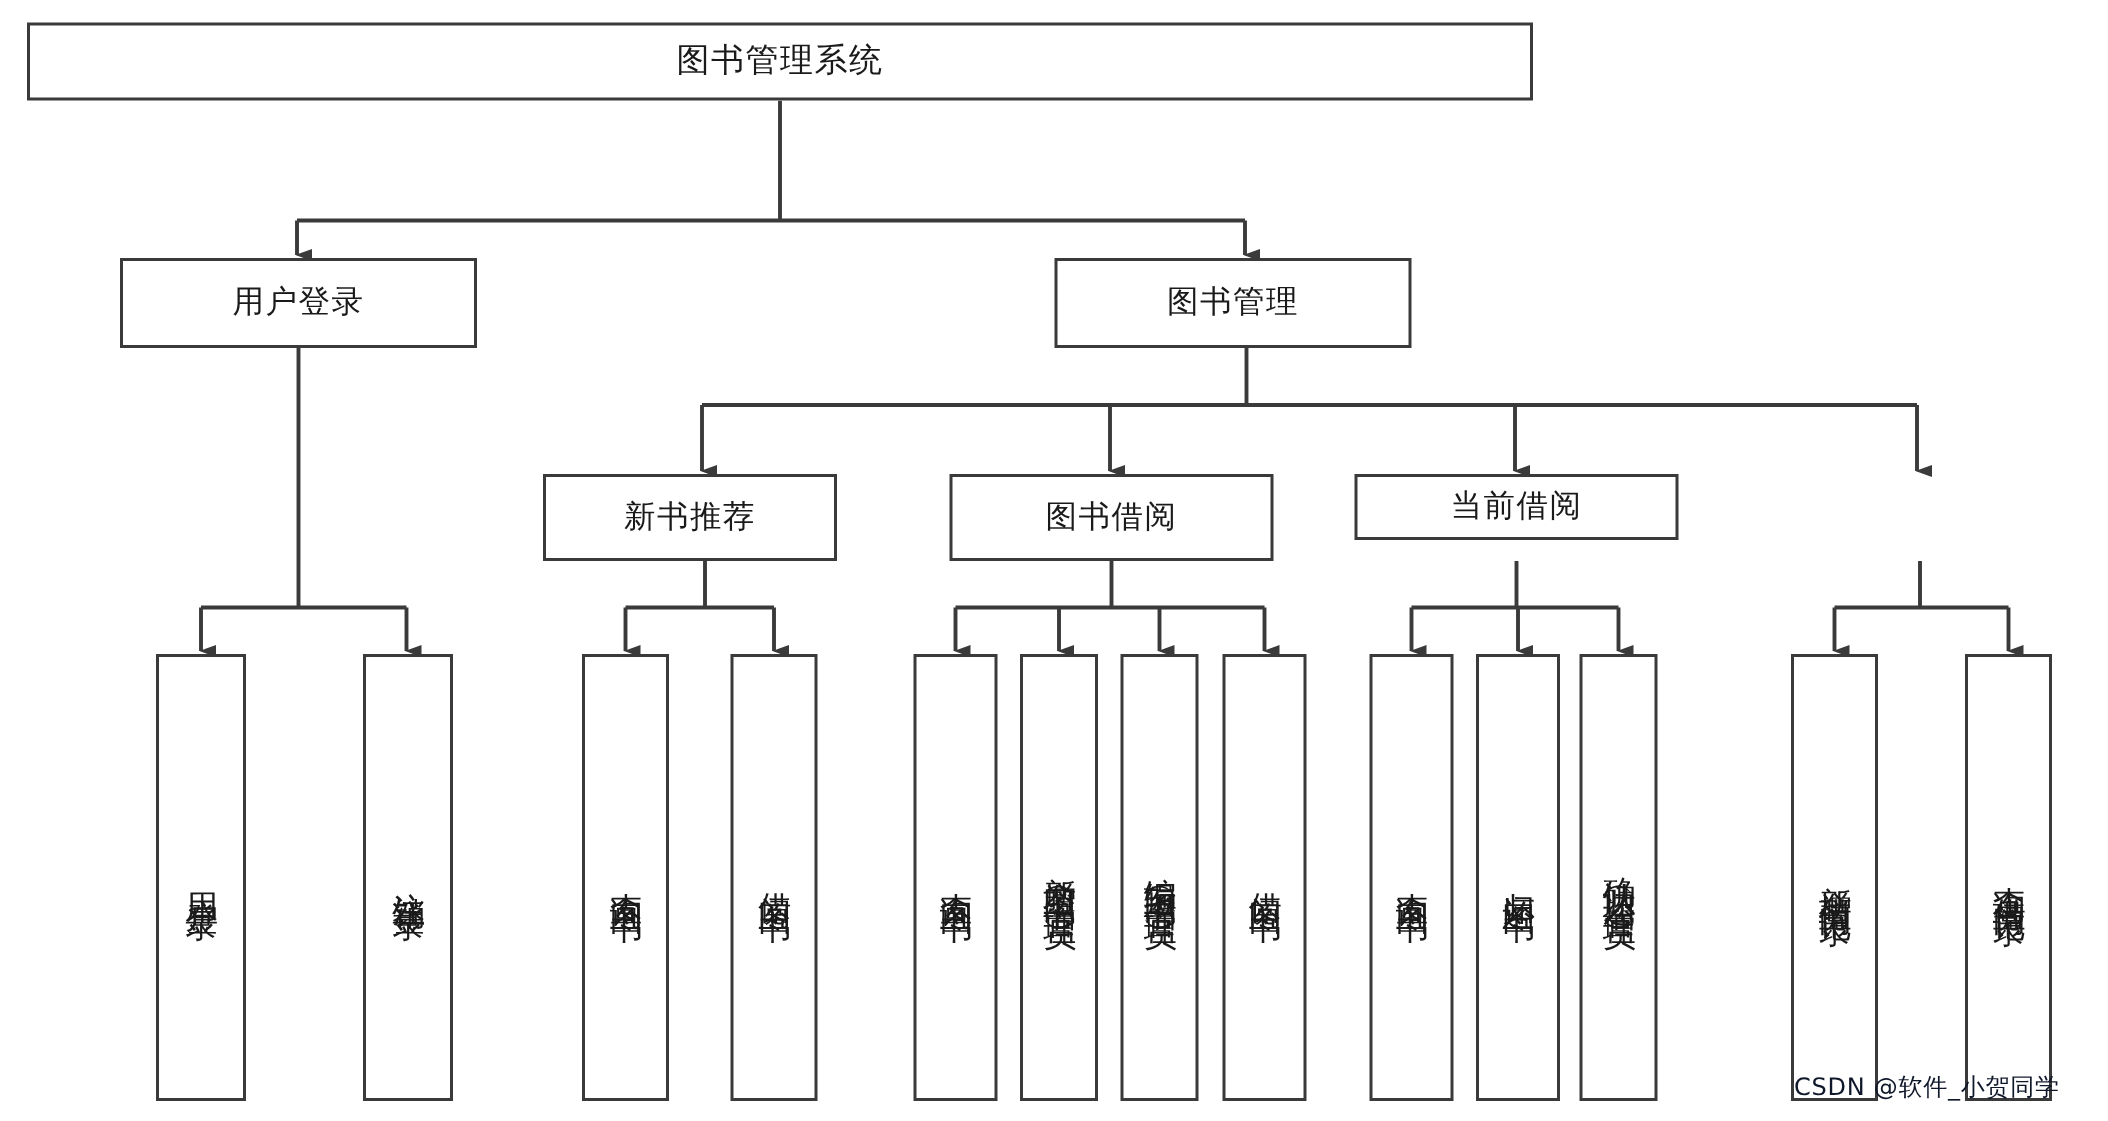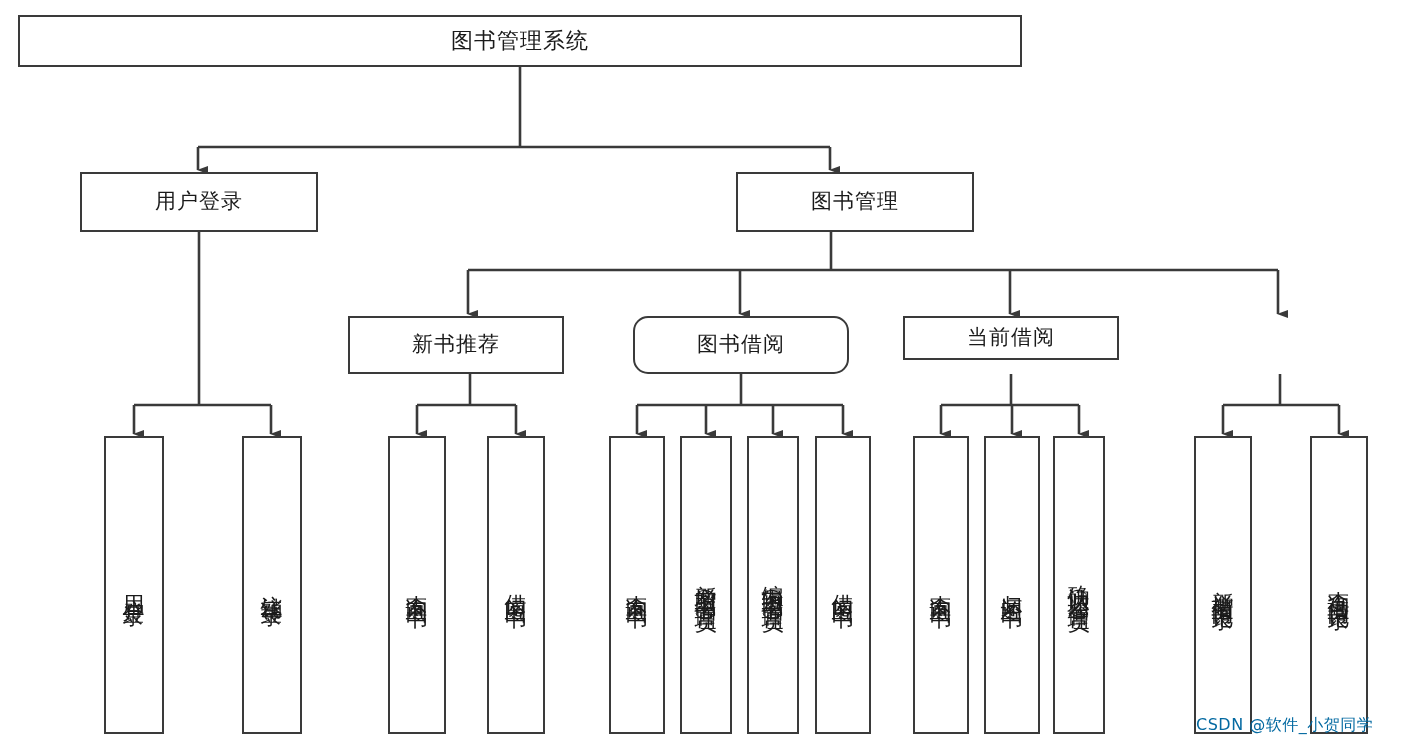--- a/index.html
+++ b/index.html
@@ -117,35 +117,35 @@
       <path d="M1280,374 L1280,405"></path>
       <path d="M1223,405 L1339,405"></path>
       <path d="M1223,405 L1223,434" marker-end="url(#arrowhead)"></path>
       <path d="M1339,405 L1339,434" marker-end="url(#arrowhead)"></path>
     </g>
   </svg>
 
   <div class="node node-h node-root" style="left: 18px; top: 15px; width: 1004px; height: 52px; border-color: rgb(58, 58, 58); color: rgb(26, 26, 26);">图书管理系统</div>
 
   <div class="node node-h" style="left: 80px; top: 172px; width: 238px; height: 60px; border-color: rgb(58, 58, 58); color: rgb(26, 26, 26);">用户登录</div>
-  <div class="node node-h" style="left: 736px; top: 172px; width: 238px; height: 60px; border-color: rgb(58, 58, 58); color: rgb(26, 26, 26);">图书管理</div>
+  <div class="node node-h" style="left: 703px; top: 172px; width: 238px; height: 60px; border-color: rgb(58, 58, 58); color: rgb(26, 26, 26);">图书管理</div>
 
-  <div class="node node-h" style="left: 348px; top: 316px; width: 216px; height: 58px; border-color: rgb(58, 58, 58); color: rgb(26, 26, 26);">新书推荐</div>
-  <div class="node node-h" style="left: 633px; top: 316px; width: 216px; height: 58px; border-color: rgb(58, 58, 58); color: rgb(26, 26, 26); border-radius: 15px;">图书借阅</div>
+  <div class="node node-h" style="left: 362px; top: 316px; width: 196px; height: 58px; border-color: rgb(58, 58, 58); color: rgb(26, 26, 26);">新书推荐</div>
+  <div class="node node-h" style="left: 633px; top: 316px; width: 216px; height: 58px; border-color: rgb(58, 58, 58); color: rgb(26, 26, 26);">图书借阅</div>
   <div class="node node-h" style="left: 903px; top: 316px; width: 216px; height: 44px; border-color: rgb(58, 58, 58); color: rgb(26, 26, 26);">当前借阅</div>
 
   <div class="node node-v" style="left: 104px; top: 436px; width: 60px; height: 298px; border-color: rgb(58, 58, 58); color: rgb(26, 26, 26);">用户登录</div>
   <div class="node node-v" style="left: 242px; top: 436px; width: 60px; height: 298px; border-color: rgb(58, 58, 58); color: rgb(26, 26, 26);">注销登录</div>
   <div class="node node-v" style="left: 388px; top: 436px; width: 58px; height: 298px; border-color: rgb(58, 58, 58); color: rgb(26, 26, 26);">查询图书</div>
   <div class="node node-v" style="left: 487px; top: 436px; width: 58px; height: 298px; border-color: rgb(58, 58, 58); color: rgb(26, 26, 26);">借阅图书</div>
   <div class="node node-v" style="left: 609px; top: 436px; width: 56px; height: 298px; border-color: rgb(58, 58, 58); color: rgb(26, 26, 26);">查询图书</div>
   <div class="node node-v" style="left: 680px; top: 436px; width: 52px; height: 298px; border-color: rgb(58, 58, 58); color: rgb(26, 26, 26);">新增图书（管理员）</div>
   <div class="node node-v" style="left: 747px; top: 436px; width: 52px; height: 298px; border-color: rgb(58, 58, 58); color: rgb(26, 26, 26);">编辑图书（管理员）</div>
   <div class="node node-v" style="left: 815px; top: 436px; width: 56px; height: 298px; border-color: rgb(58, 58, 58); color: rgb(26, 26, 26);">借阅图书</div>
   <div class="node node-v" style="left: 913px; top: 436px; width: 56px; height: 298px; border-color: rgb(58, 58, 58); color: rgb(26, 26, 26);">查询图书</div>
   <div class="node node-v" style="left: 984px; top: 436px; width: 56px; height: 298px; border-color: rgb(58, 58, 58); color: rgb(26, 26, 26);">归还图书</div>
   <div class="node node-v" style="left: 1053px; top: 436px; width: 52px; height: 298px; border-color: rgb(58, 58, 58); color: rgb(26, 26, 26);">确认归还（管理员）</div>
   <div class="node node-v" style="left: 1194px; top: 436px; width: 58px; height: 298px; border-color: rgb(58, 58, 58); color: rgb(26, 26, 26);">新增借阅记录</div>
   <div class="node node-v" style="left: 1310px; top: 436px; width: 58px; height: 298px; border-color: rgb(58, 58, 58); color: rgb(26, 26, 26);">查询借阅记录</div>
 
-  <div class="watermark" style="left: 1196px; top: 715px; color: #0369a1;">CSDN @软件_小贺同学</div>
+  <div class="watermark" style="left: 1196px; top: 715px; color: #0f172a;">CSDN @软件_小贺同学</div>
 
 </div>
 
 </body></html>

